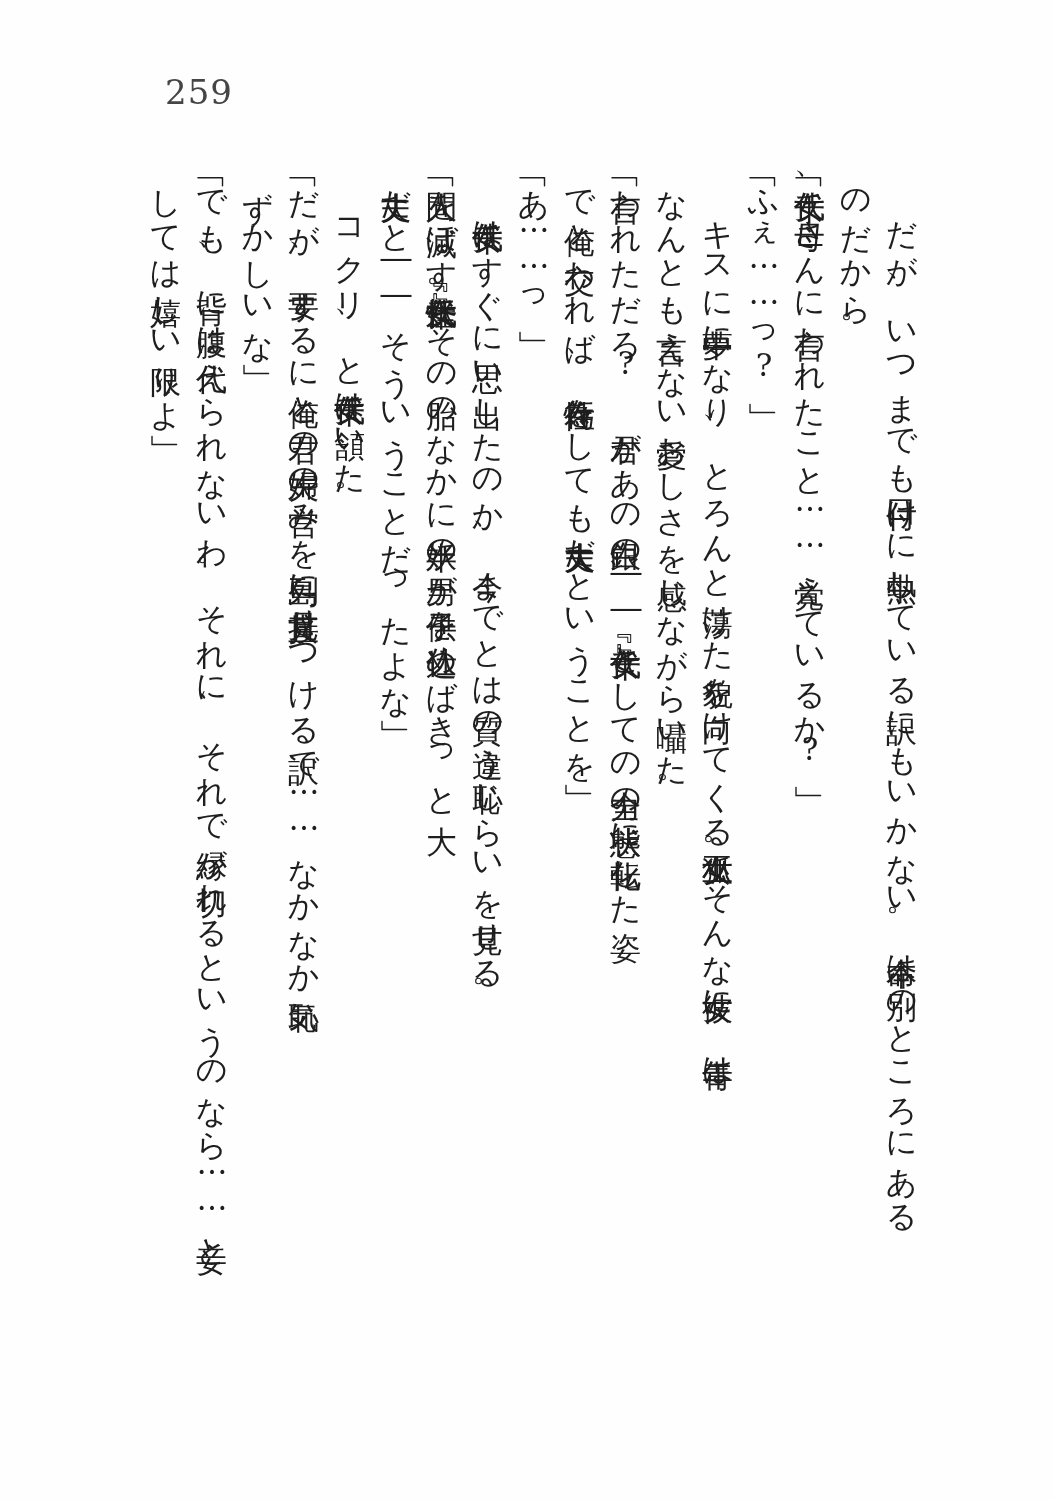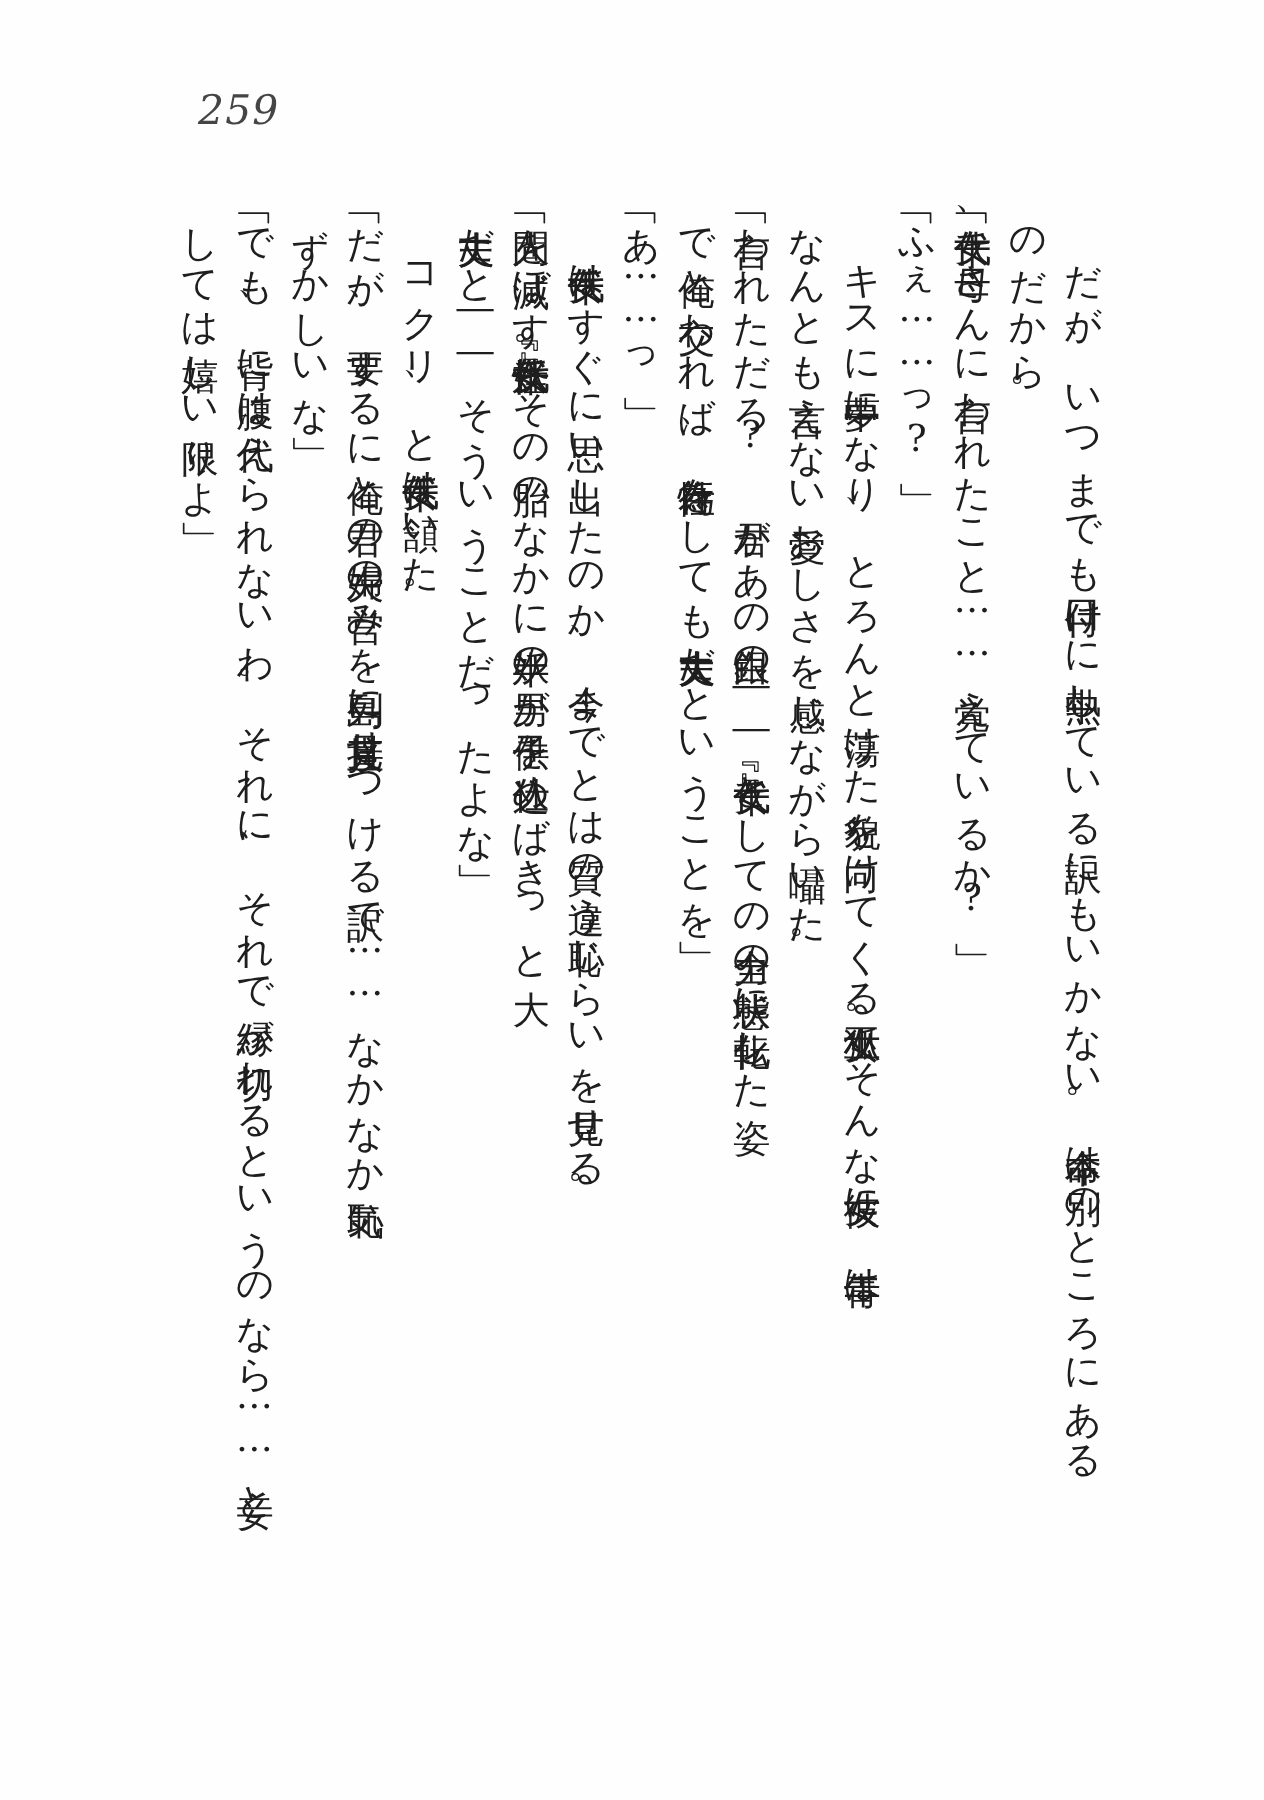--- a/index.html
+++ b/index.html
@@ -20,21 +20,20 @@
     background: #fefefe;
   }
   .page-number {
     position: absolute;
     left: 165px;
     top: 72px;
     font-size: 34px;
     letter-spacing: 1px;
     color: #454545;
     font-family: "DejaVu Serif", "Liberation Serif", serif;
-    font-style: italic;
   }
   .text-block {
     position: absolute;
     top: 168px;
     right: 128px;
     width: 784px;
     height: 1182px;
     writing-mode: vertical-rl;
     text-orientation: upright;
     font-size: 31px;

